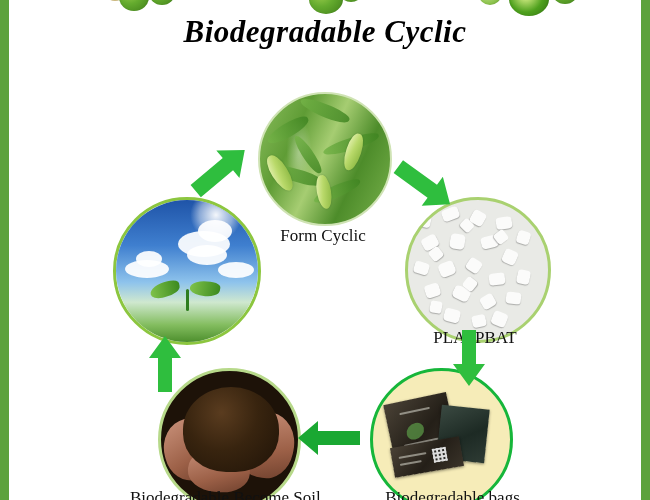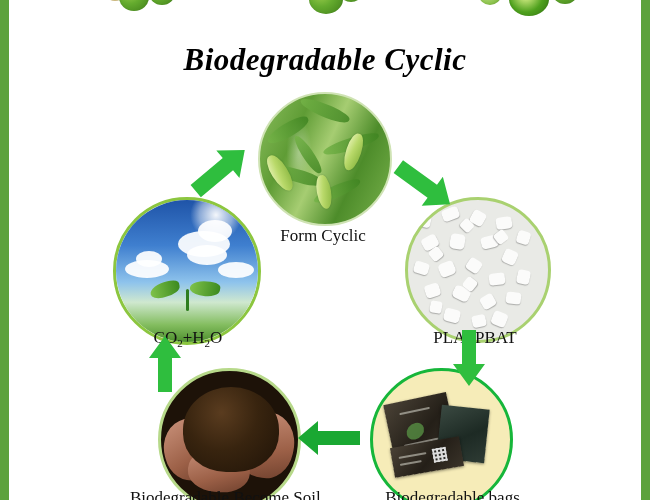--- a/index.html
+++ b/index.html
@@ -47,21 +47,20 @@
   
   .title{
     position:absolute;left:0;top:14px;width:650px;
     text-align:center;
     font-family:"Liberation Serif", serif;
     font-style:italic;
     font-weight:bold;
     font-size:31px;
     letter-spacing:.5px;
     color:#000000;
-    margin-top:28px;
   }
 
   
   .circle{
     position:absolute;border-radius:50%;overflow:hidden;
   }
 
   
   .c-plants{
     left:258px;top:92px;width:130px;height:130px;
@@ -188,21 +187,20 @@
     <div class="cloud" style="left:44%;top:22%;width:52px;height:26px;"></div>
     <div class="cloud" style="left:58%;top:14%;width:34px;height:22px;"></div>
     <div class="cloud" style="left:50%;top:32%;width:40px;height:20px;"></div>
     <div class="cloud" style="left:6%;top:42%;width:44px;height:18px;"></div>
     <div class="cloud" style="left:14%;top:36%;width:26px;height:16px;"></div>
     <div class="cloud" style="left:72%;top:44%;width:36px;height:16px;"></div>
     <div class="sprout-leaf" style="left:24%;top:58%;transform:rotate(-12deg);"></div>
     <div class="sprout-leaf" style="left:52%;top:57%;transform:rotate(10deg);"></div>
     <div class="sprout-stem"></div>
   </div>
-  <div class="label lbl-co2">CO<sub>2</sub>+H<sub>2</sub>O</div>
 
   <div class="circle c-pellets">
     <div class="pellet" style="left:6%;top:10%;width:15px;height:13px;transform:rotate(12deg);"></div>
     <div class="pellet" style="left:24%;top:6%;width:17px;height:12px;transform:rotate(-20deg);"></div>
     <div class="pellet" style="left:45%;top:8%;width:14px;height:14px;transform:rotate(30deg);"></div>
     <div class="pellet" style="left:63%;top:12%;width:16px;height:12px;transform:rotate(-8deg);"></div>
     <div class="pellet" style="left:78%;top:22%;width:13px;height:13px;transform:rotate(18deg);"></div>
     <div class="pellet" style="left:10%;top:26%;width:16px;height:13px;transform:rotate(-28deg);"></div>
     <div class="pellet" style="left:30%;top:24%;width:15px;height:15px;transform:rotate(8deg);"></div>
     <div class="pellet" style="left:52%;top:26%;width:17px;height:12px;transform:rotate(-14deg);"></div>

